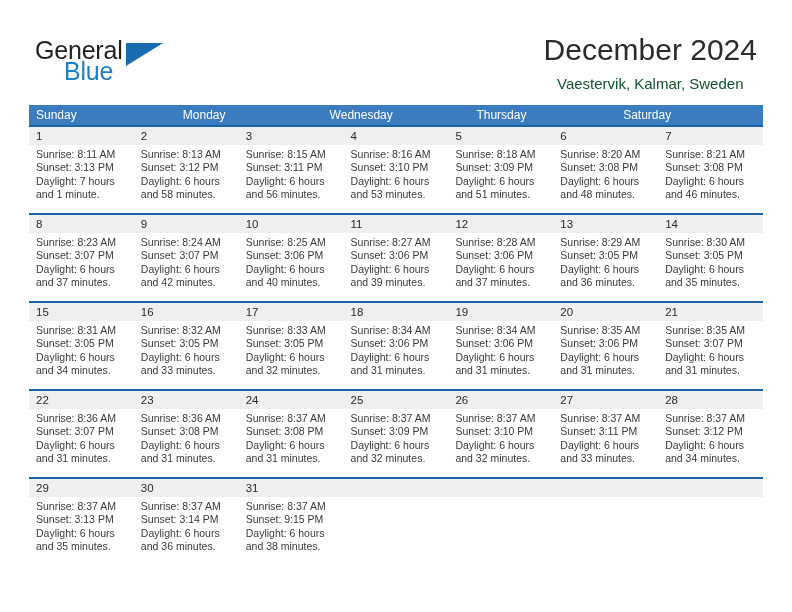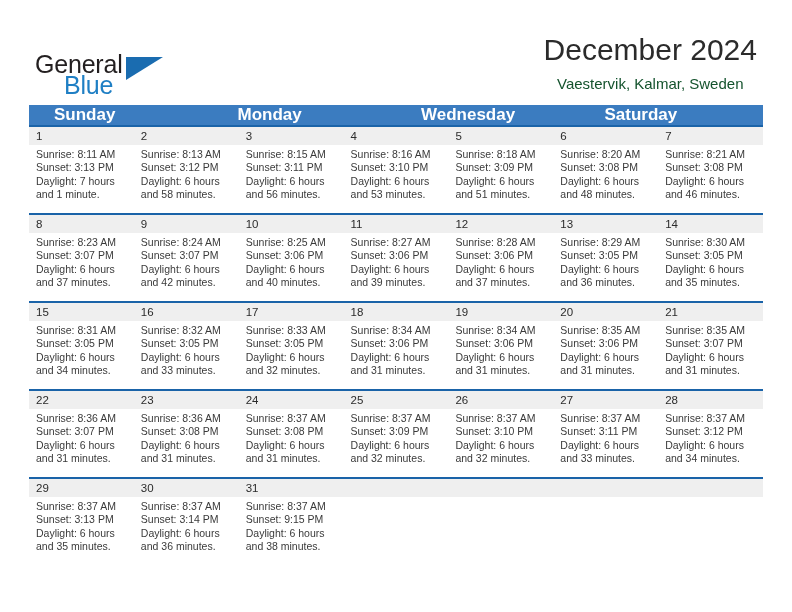--- a/index.html
+++ b/index.html
@@ -30,21 +30,20 @@
     width: 792px;
     height: 100px;
   }
 
   .logo {
     position: absolute;
     left: 35px;
     top: 36px;
     width: 160px;
     height: 52px;
-    margin-top: 14px;
   }
   .logo-general {
     position: absolute;
     left: 0;
     top: 0;
     font-size: 25px;
     letter-spacing: -0.2px;
     color: #231f20;
     font-family: "Liberation Sans", sans-serif;
   }
@@ -98,27 +97,26 @@
 
   .dow-row {
     display: flex;
     background: #3b7cc0;
     height: 20px;
   }
   .dow {
     flex: 1 1 0;
     min-width: 0;
     color: #ffffff;
-    font-size: 17px;
+    font-size: 12px;
     line-height: 20px;
-    padding-left: 25px;
+    padding-left: 7px;
     box-sizing: border-box;
     white-space: nowrap;
     overflow: hidden;
-    font-weight: bold;
   }
 
   .week {
     position: relative;
     border-top: 2px solid #1a63a8;
     height: 88px;
     box-sizing: border-box;
   }
   .week:first-of-type {
     border-top: none;
@@ -178,20 +176,21 @@
     </div>
 
   </div>
 
   <div class="cal">
 
     <div class="dow-row">
       <div class="dow">Sunday</div>
       <div class="dow">Monday</div>
       <div class="dow">Wednesday</div>
+      <div class="dow">Thursday</div>
       <div class="dow">Saturday</div>
     </div>
 
     <div class="week">
       <div class="week-band"></div>
       <div class="week-cells">
         <div class="cell">
           <div class="daynum">1</div>
           <div class="lines">
             <div>Sunrise: 8:11 AM</div>

